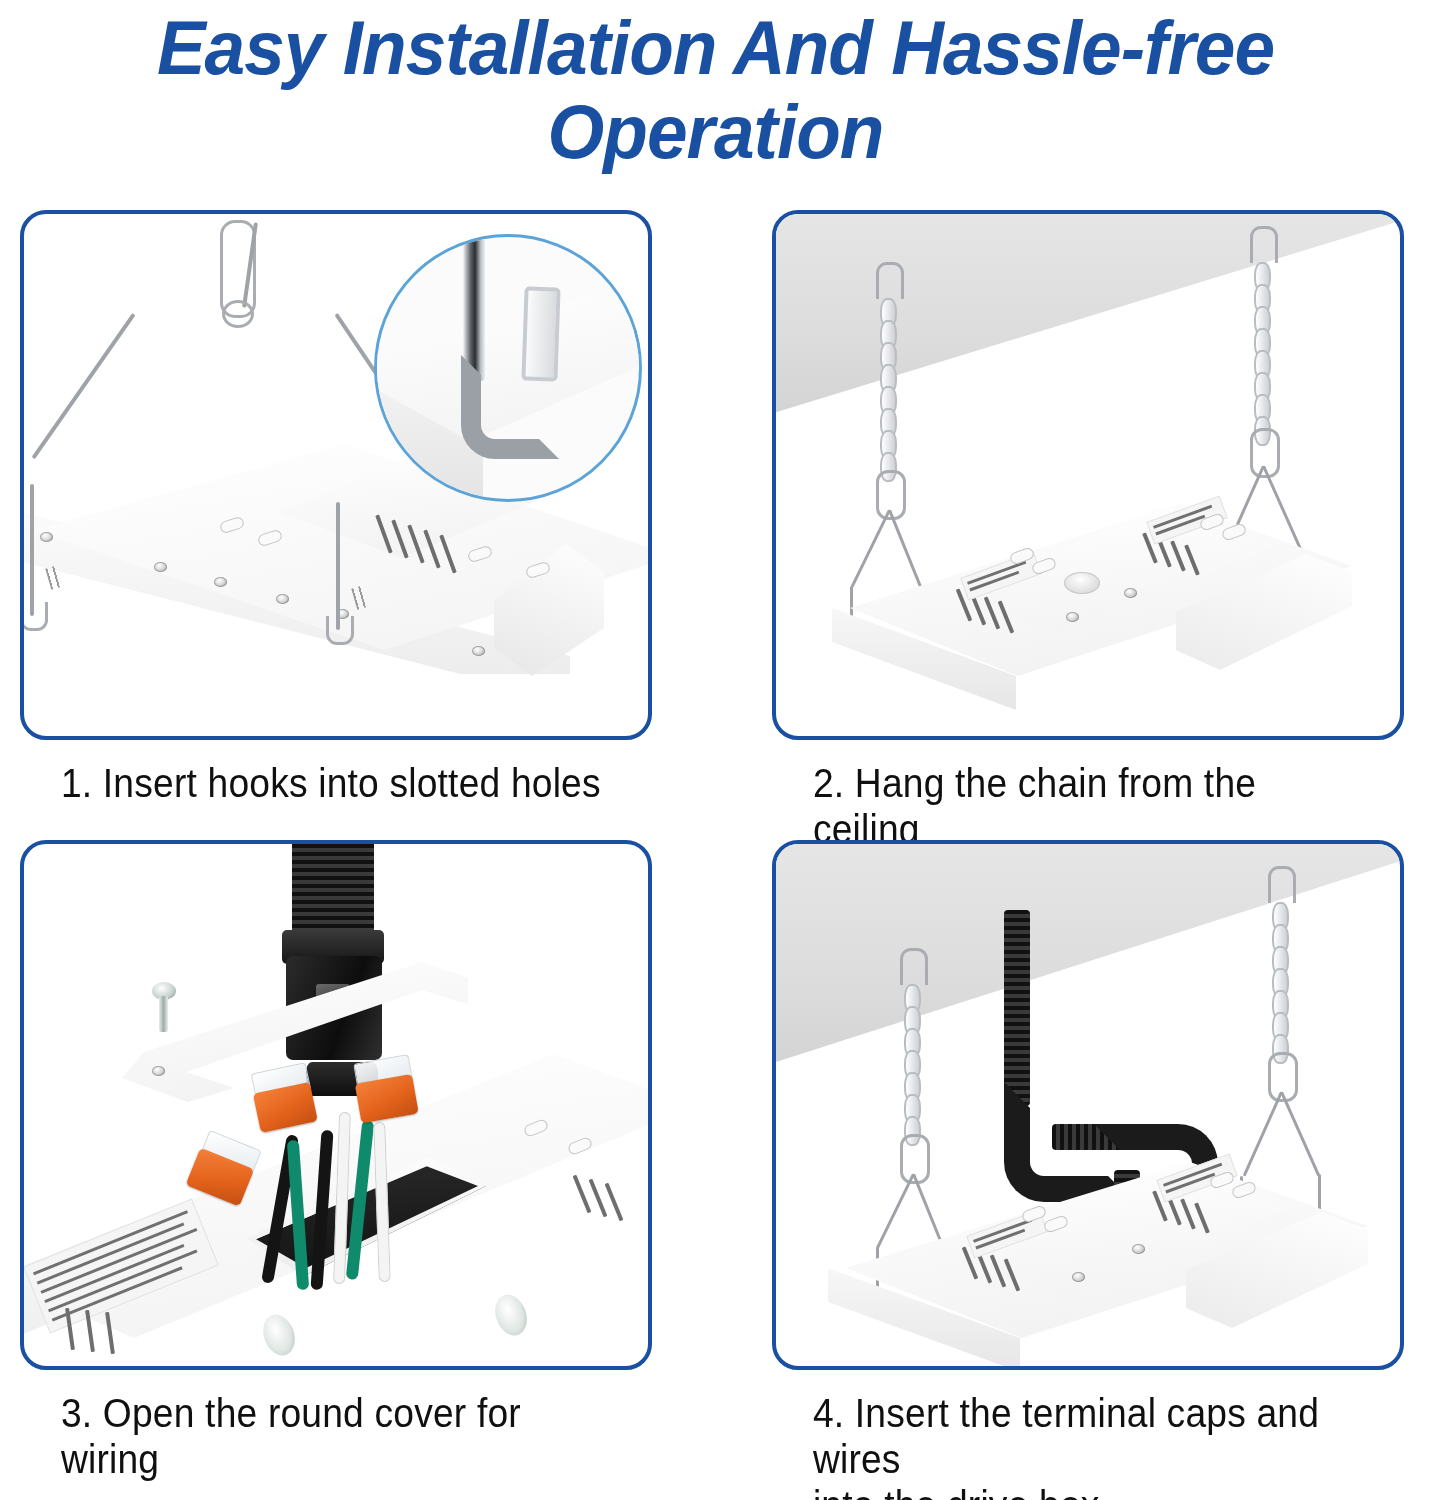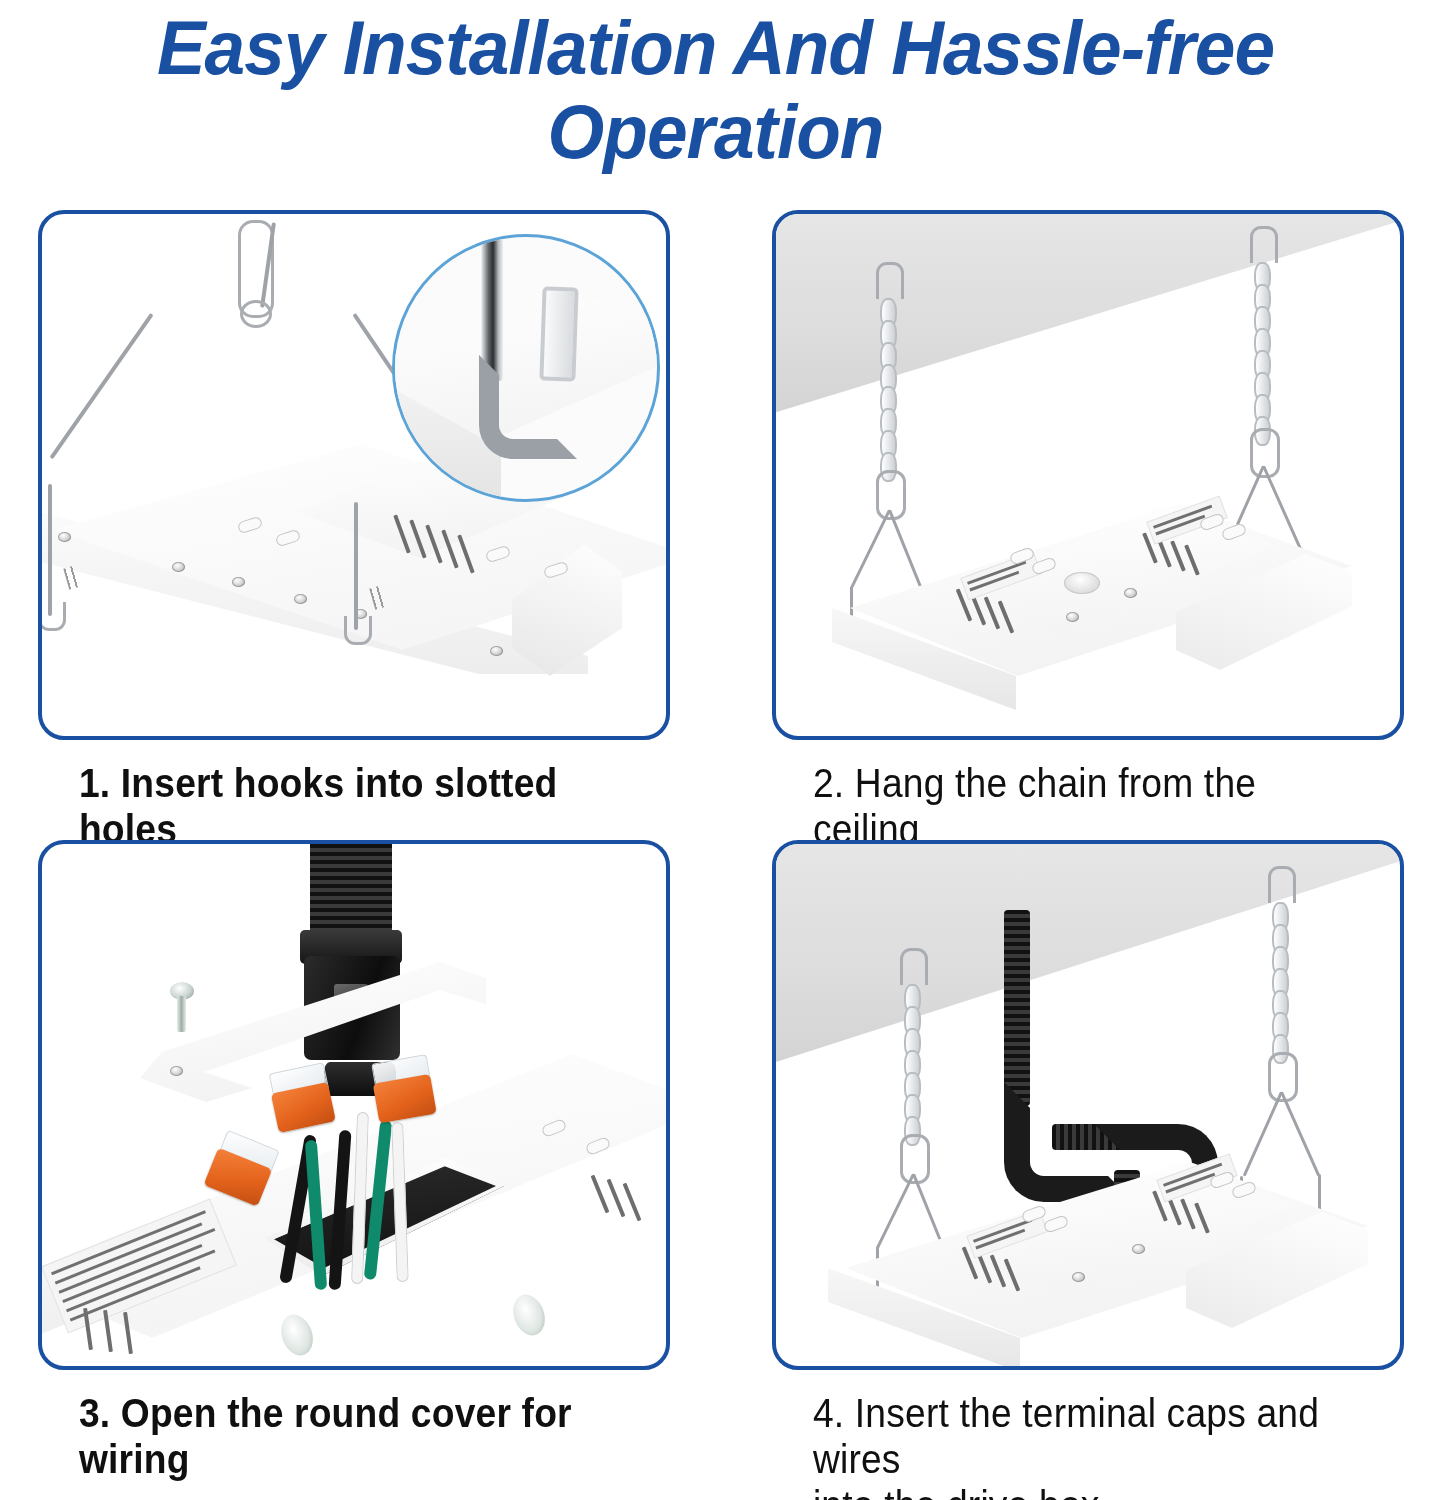--- a/index.html
+++ b/index.html
@@ -44,21 +44,21 @@
   .grid {
     position: absolute;
     left: 0;
     top: 210px;
     width: 1431px;
   }
   .step {
     position: absolute;
     width: 638px;
   }
-  .step-col-l { left: 38px; font-weight: bold; }
+  .step-col-l { left: 20px; }
   .step-col-r { left: 772px; }
   .step-row-1 { top: 0px; }
   .step-row-2 { top: 630px; }
 
   .panel {
     position: relative;
     width: 632px;
     height: 530px;
     border: 4px solid #1a50a2;
     border-radius: 26px;

